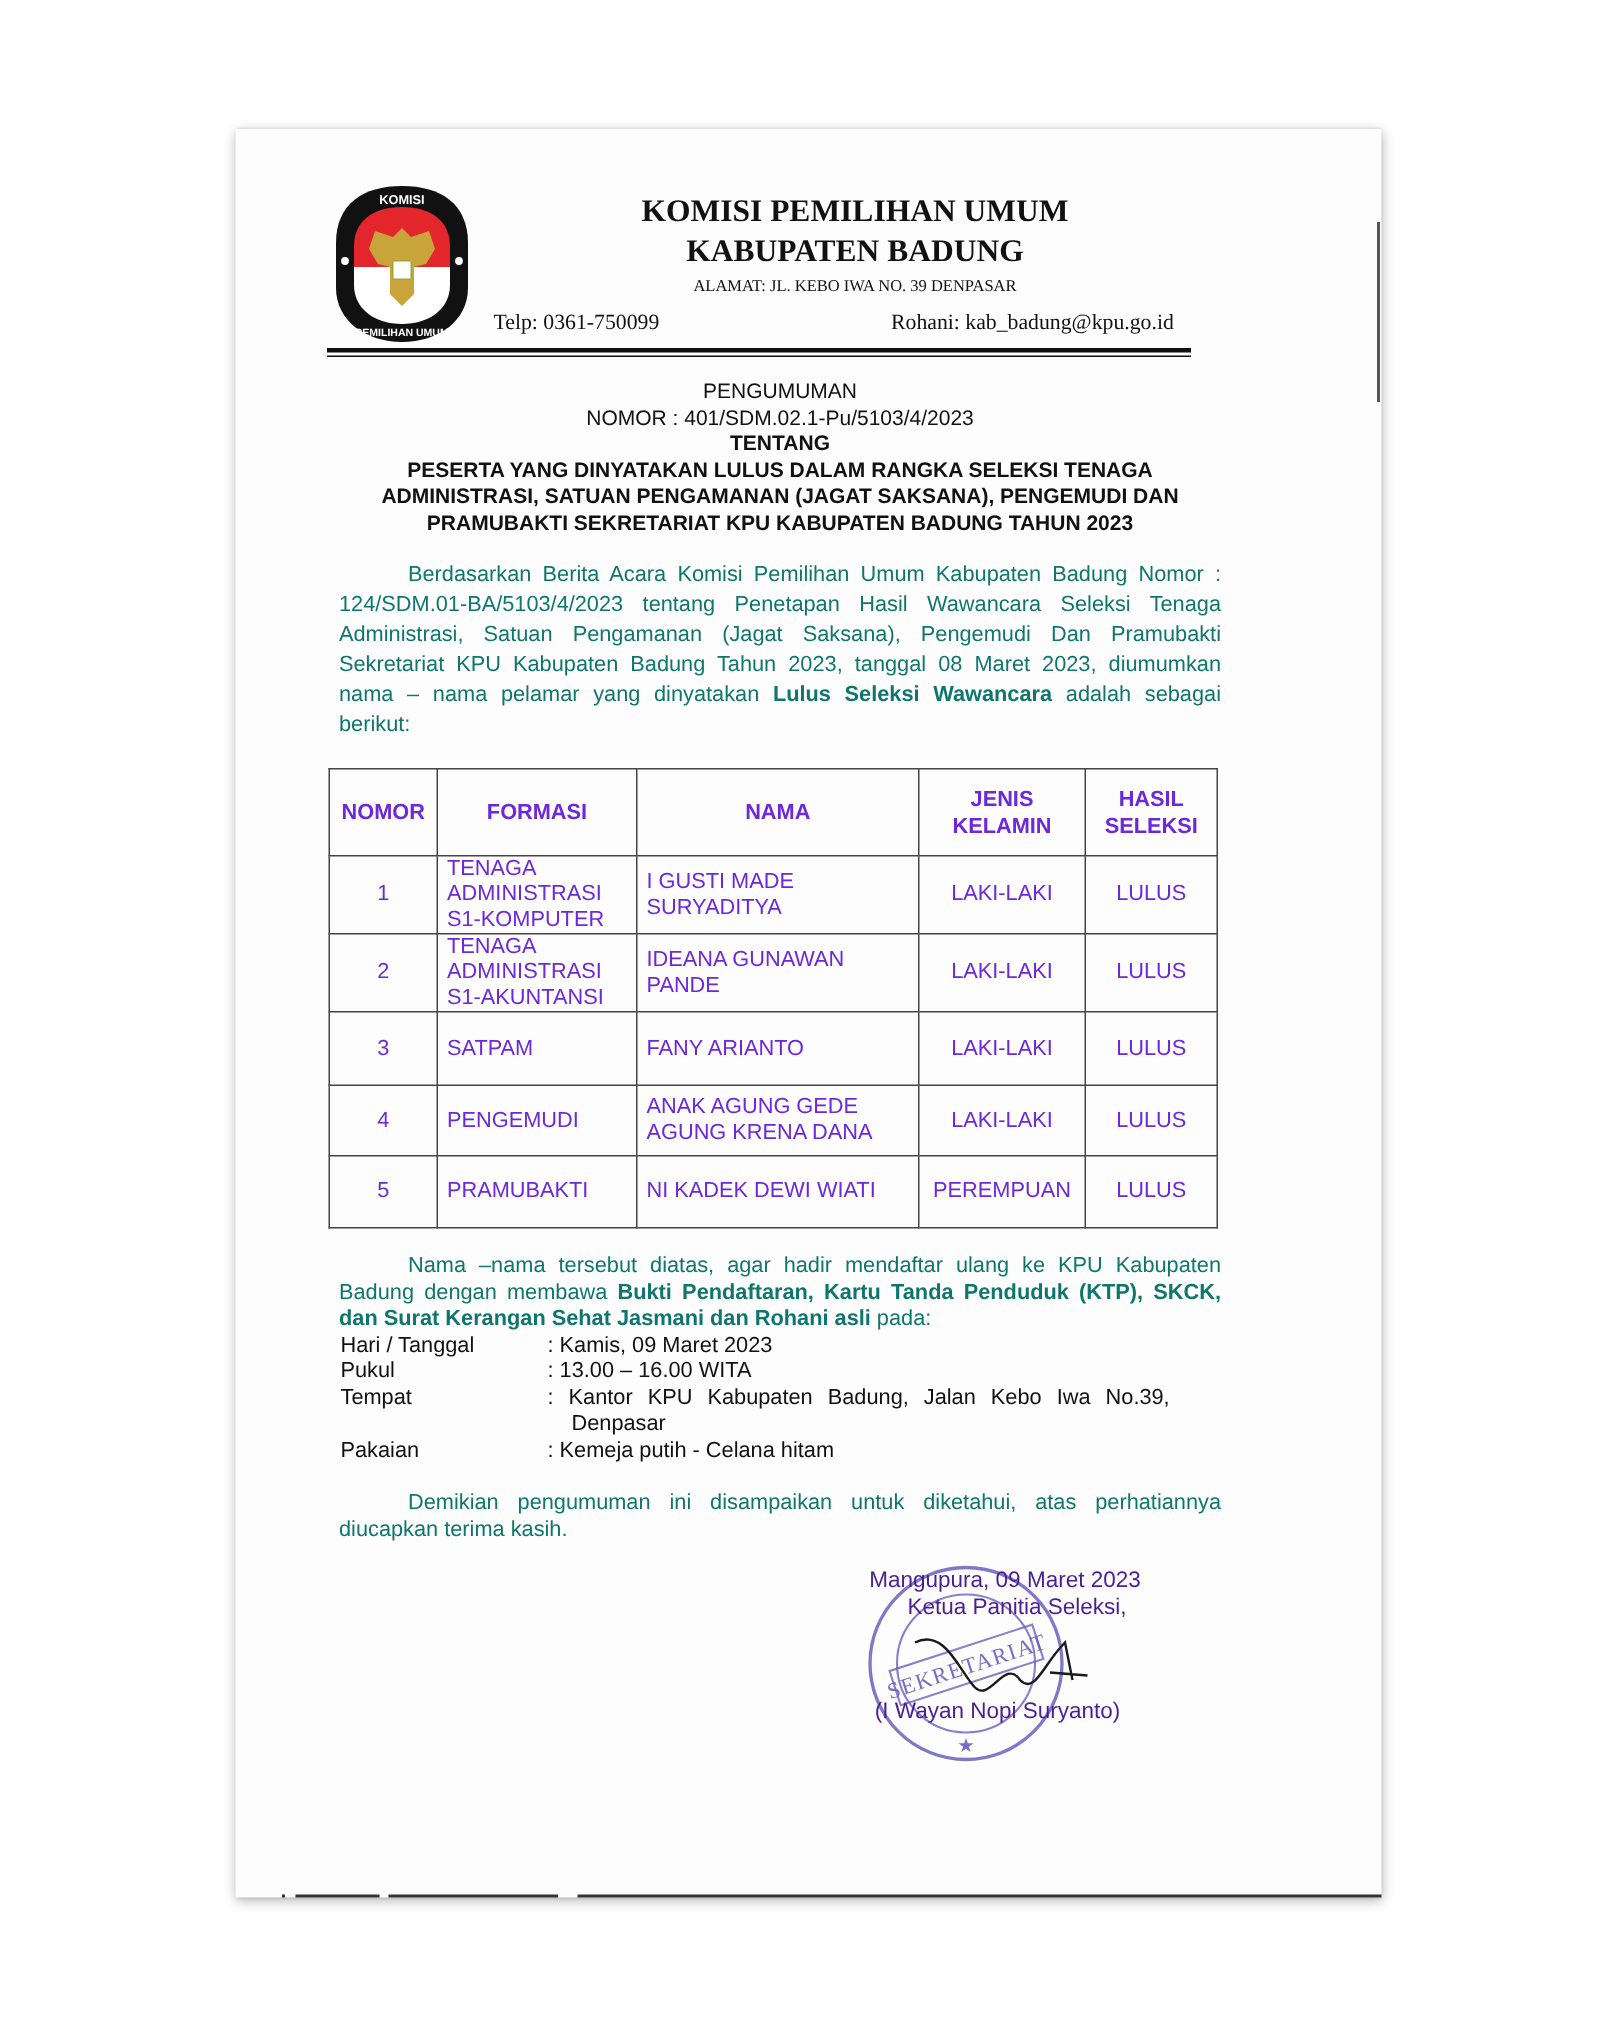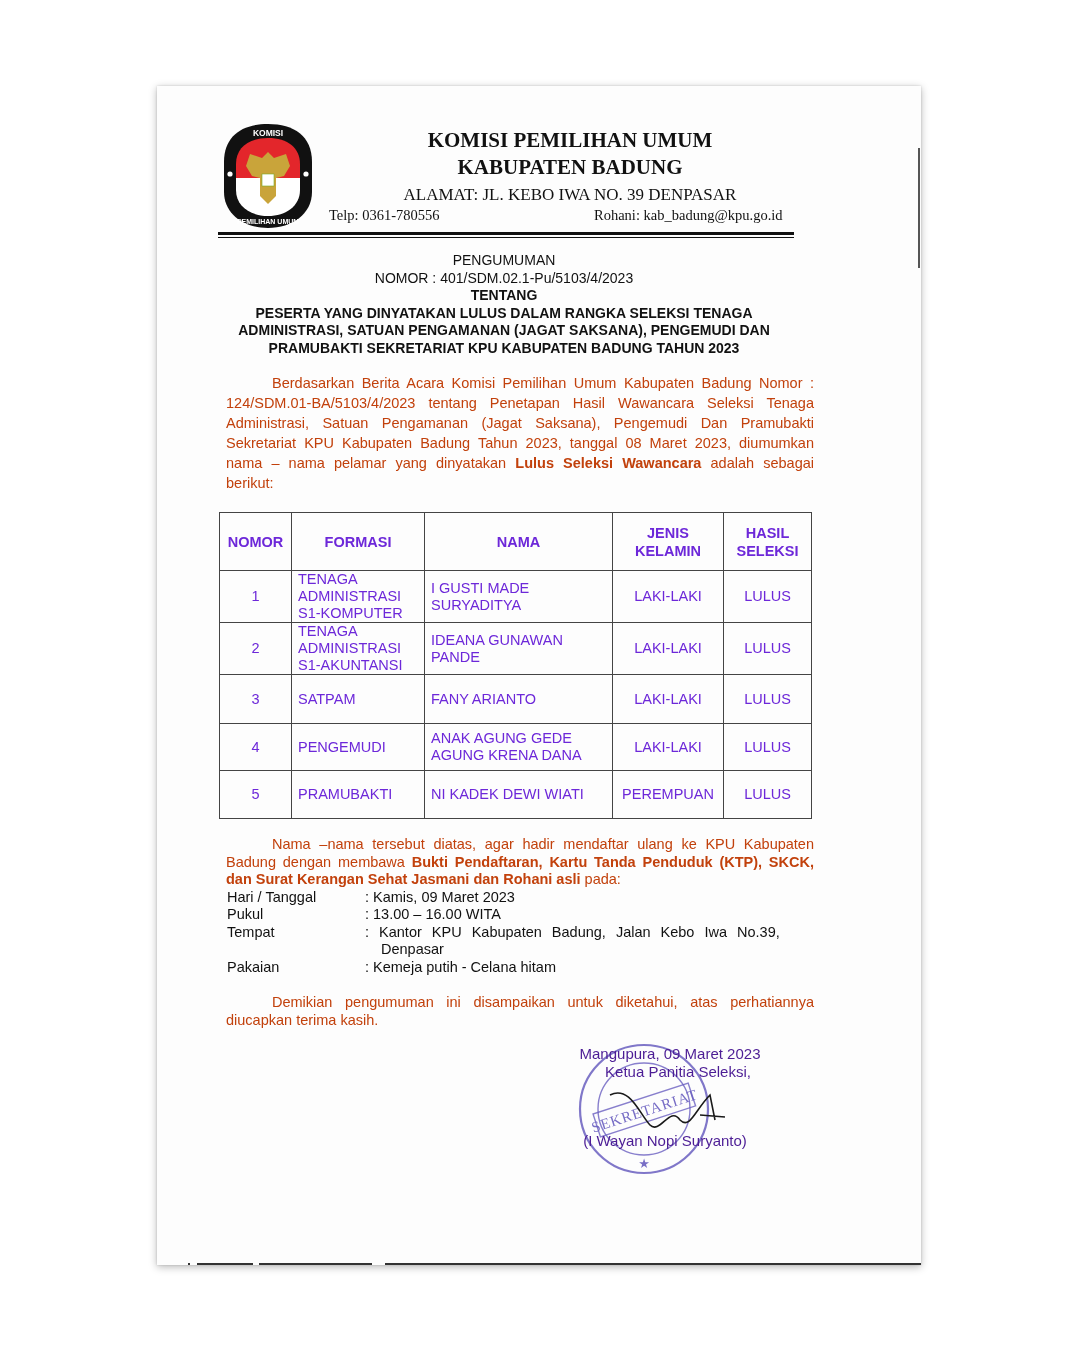--- a/index.html
+++ b/index.html
@@ -25,40 +25,40 @@
   .bottom-marks { position: absolute; top: 1263px; height: 2px; background: #333; }
 
   
   .logo { position: absolute; left: 222px; top: 122px; width: 92px; height: 108px; }
   .kop-title {
     position: absolute; left: 330px; width: 480px; text-align: center;
     font-family: "Liberation Serif", serif; font-weight: bold; font-size: 21px; color: #111;
   }
   .kop-addr {
     position: absolute; left: 330px; width: 480px; top: 185px; text-align: center;
-    font-family: "Liberation Serif", serif; font-size: 17px; color: #111;
+    font-family: "Liberation Serif", serif; font-size: 11px; color: #111;
   }
   .kop-contact {
     position: absolute; top: 207px;
     font-family: "Liberation Serif", serif; font-size: 14.5px; color: #111;
   }
   .kop-rule-thick { position: absolute; left: 218px; top: 232px; width: 576px; height: 3px; background: #111; }
   .kop-rule-thin { position: absolute; left: 218px; top: 237px; width: 576px; height: 1px; background: #111; }
 
   
   .center-line {
-    position: absolute; left: 204px; width: 600px; text-align: center;
+    position: absolute; left: 220px; width: 600px; text-align: center;
     font-size: 14px; line-height: 17px; color: #111;
   }
   .center-line.bold { font-weight: bold; }
 
   
   .para {
     position: absolute; left: 226px; width: 588px;
-    font-size: 14.5px; line-height: 20px; text-align: justify; color: #c2410c;
+    font-size: 14.5px; line-height: 20px; text-align: justify; color: #0f766e;
   }
   .para .indent { display: inline-block; width: 46px; }
   .para b { font-weight: bold; }
 
   
   table.results {
     position: absolute; left: 219px; top: 512px;
     border-collapse: collapse; font-size: 14.5px; color: #6d28d9;
   }
   table.results th, table.results td {
@@ -98,21 +98,21 @@
   <circle cx="84" cy="52" r="2.6" fill="#fff"></circle>
   <path d="M46 30 L40 36 L28 32 L24 44 L30 54 L38 56 L38 74 L46 82 L54 74 L54 56 L62 54 L68 44 L64 32 L52 36 Z" fill="#c9a43a"></path>
   <rect x="40" y="52" width="12" height="12" fill="#fff" stroke="#7a2" stroke-width="0.6"></rect>
   <text x="46" y="14" font-size="8.5" fill="#fff" text-anchor="middle" font-weight="bold" font-family="Liberation Sans, sans-serif">KOMISI</text>
   <text x="46" y="102" font-size="7" fill="#fff" text-anchor="middle" font-weight="bold" font-family="Liberation Sans, sans-serif">PEMILIHAN UMUM</text>
 </svg>
 
 <div class="kop-title" style="top:128px;">KOMISI PEMILIHAN UMUM</div>
 <div class="kop-title" style="top:155px;">KABUPATEN BADUNG</div>
 <div class="kop-addr">ALAMAT: JL. KEBO IWA NO. 39 DENPASAR</div>
-<div class="kop-contact" style="left:329px;">Telp: 0361-780556</div>
+<div class="kop-contact" style="left:329px;">Telp: 0361-750099</div>
 <div class="kop-contact" style="left:594px;">Rohani: kab_badung@kpu.go.id</div>
 <div class="kop-rule-thick"></div>
 <div class="kop-rule-thin"></div>
 
 <div class="center-line" style="top:252px;">PENGUMUMAN</div>
 <div class="center-line" style="top:270px;">NOMOR : 401/SDM.02.1-Pu/5103/4/2023</div>
 <div class="center-line bold" style="top:287px;">TENTANG</div>
 <div class="center-line bold" style="top:305px;text-align:center;">PESERTA YANG DINYATAKAN LULUS DALAM RANGKA SELEKSI TENAGA</div>
 <div class="center-line bold" style="top:322px;">ADMINISTRASI, SATUAN PENGAMANAN (JAGAT SAKSANA), PENGEMUDI DAN</div>
 <div class="center-line bold" style="top:340px;">PRAMUBAKTI SEKRETARIAT KPU KABUPATEN BADUNG TAHUN 2023</div>

